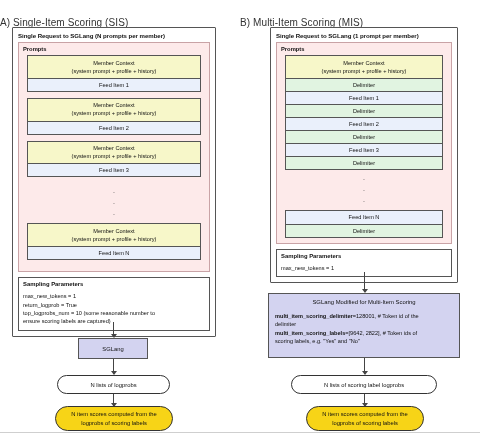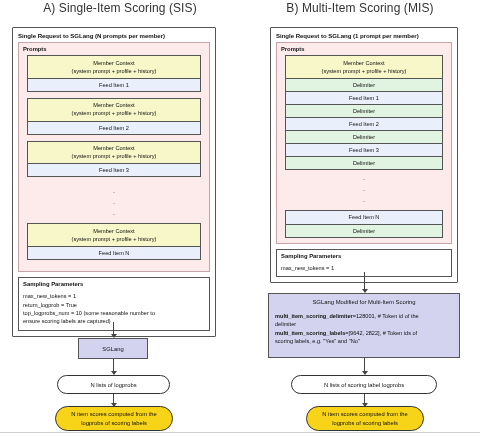--- a/index.html
+++ b/index.html
@@ -19,25 +19,25 @@
     position: absolute;
     top: 0;
     width: 240px;
     height: 437px;
   }
   .panel-left  { left: 0; }
   .panel-right { left: 240px; }
 
   .panel-title {
     position: absolute;
-    top: 1px;
+    top: 17px;
     left: 0;
     width: 240px;
-    text-align: center;
-    font-size: 12px;
+    text-align: left;
+    font-size: 10px;
     letter-spacing: 0.1px;
     color: #333333;
   }
 
   
   .request-box {
     position: absolute;
     left: 12px;
     width: 204px;
     border: 1px solid #555555;

